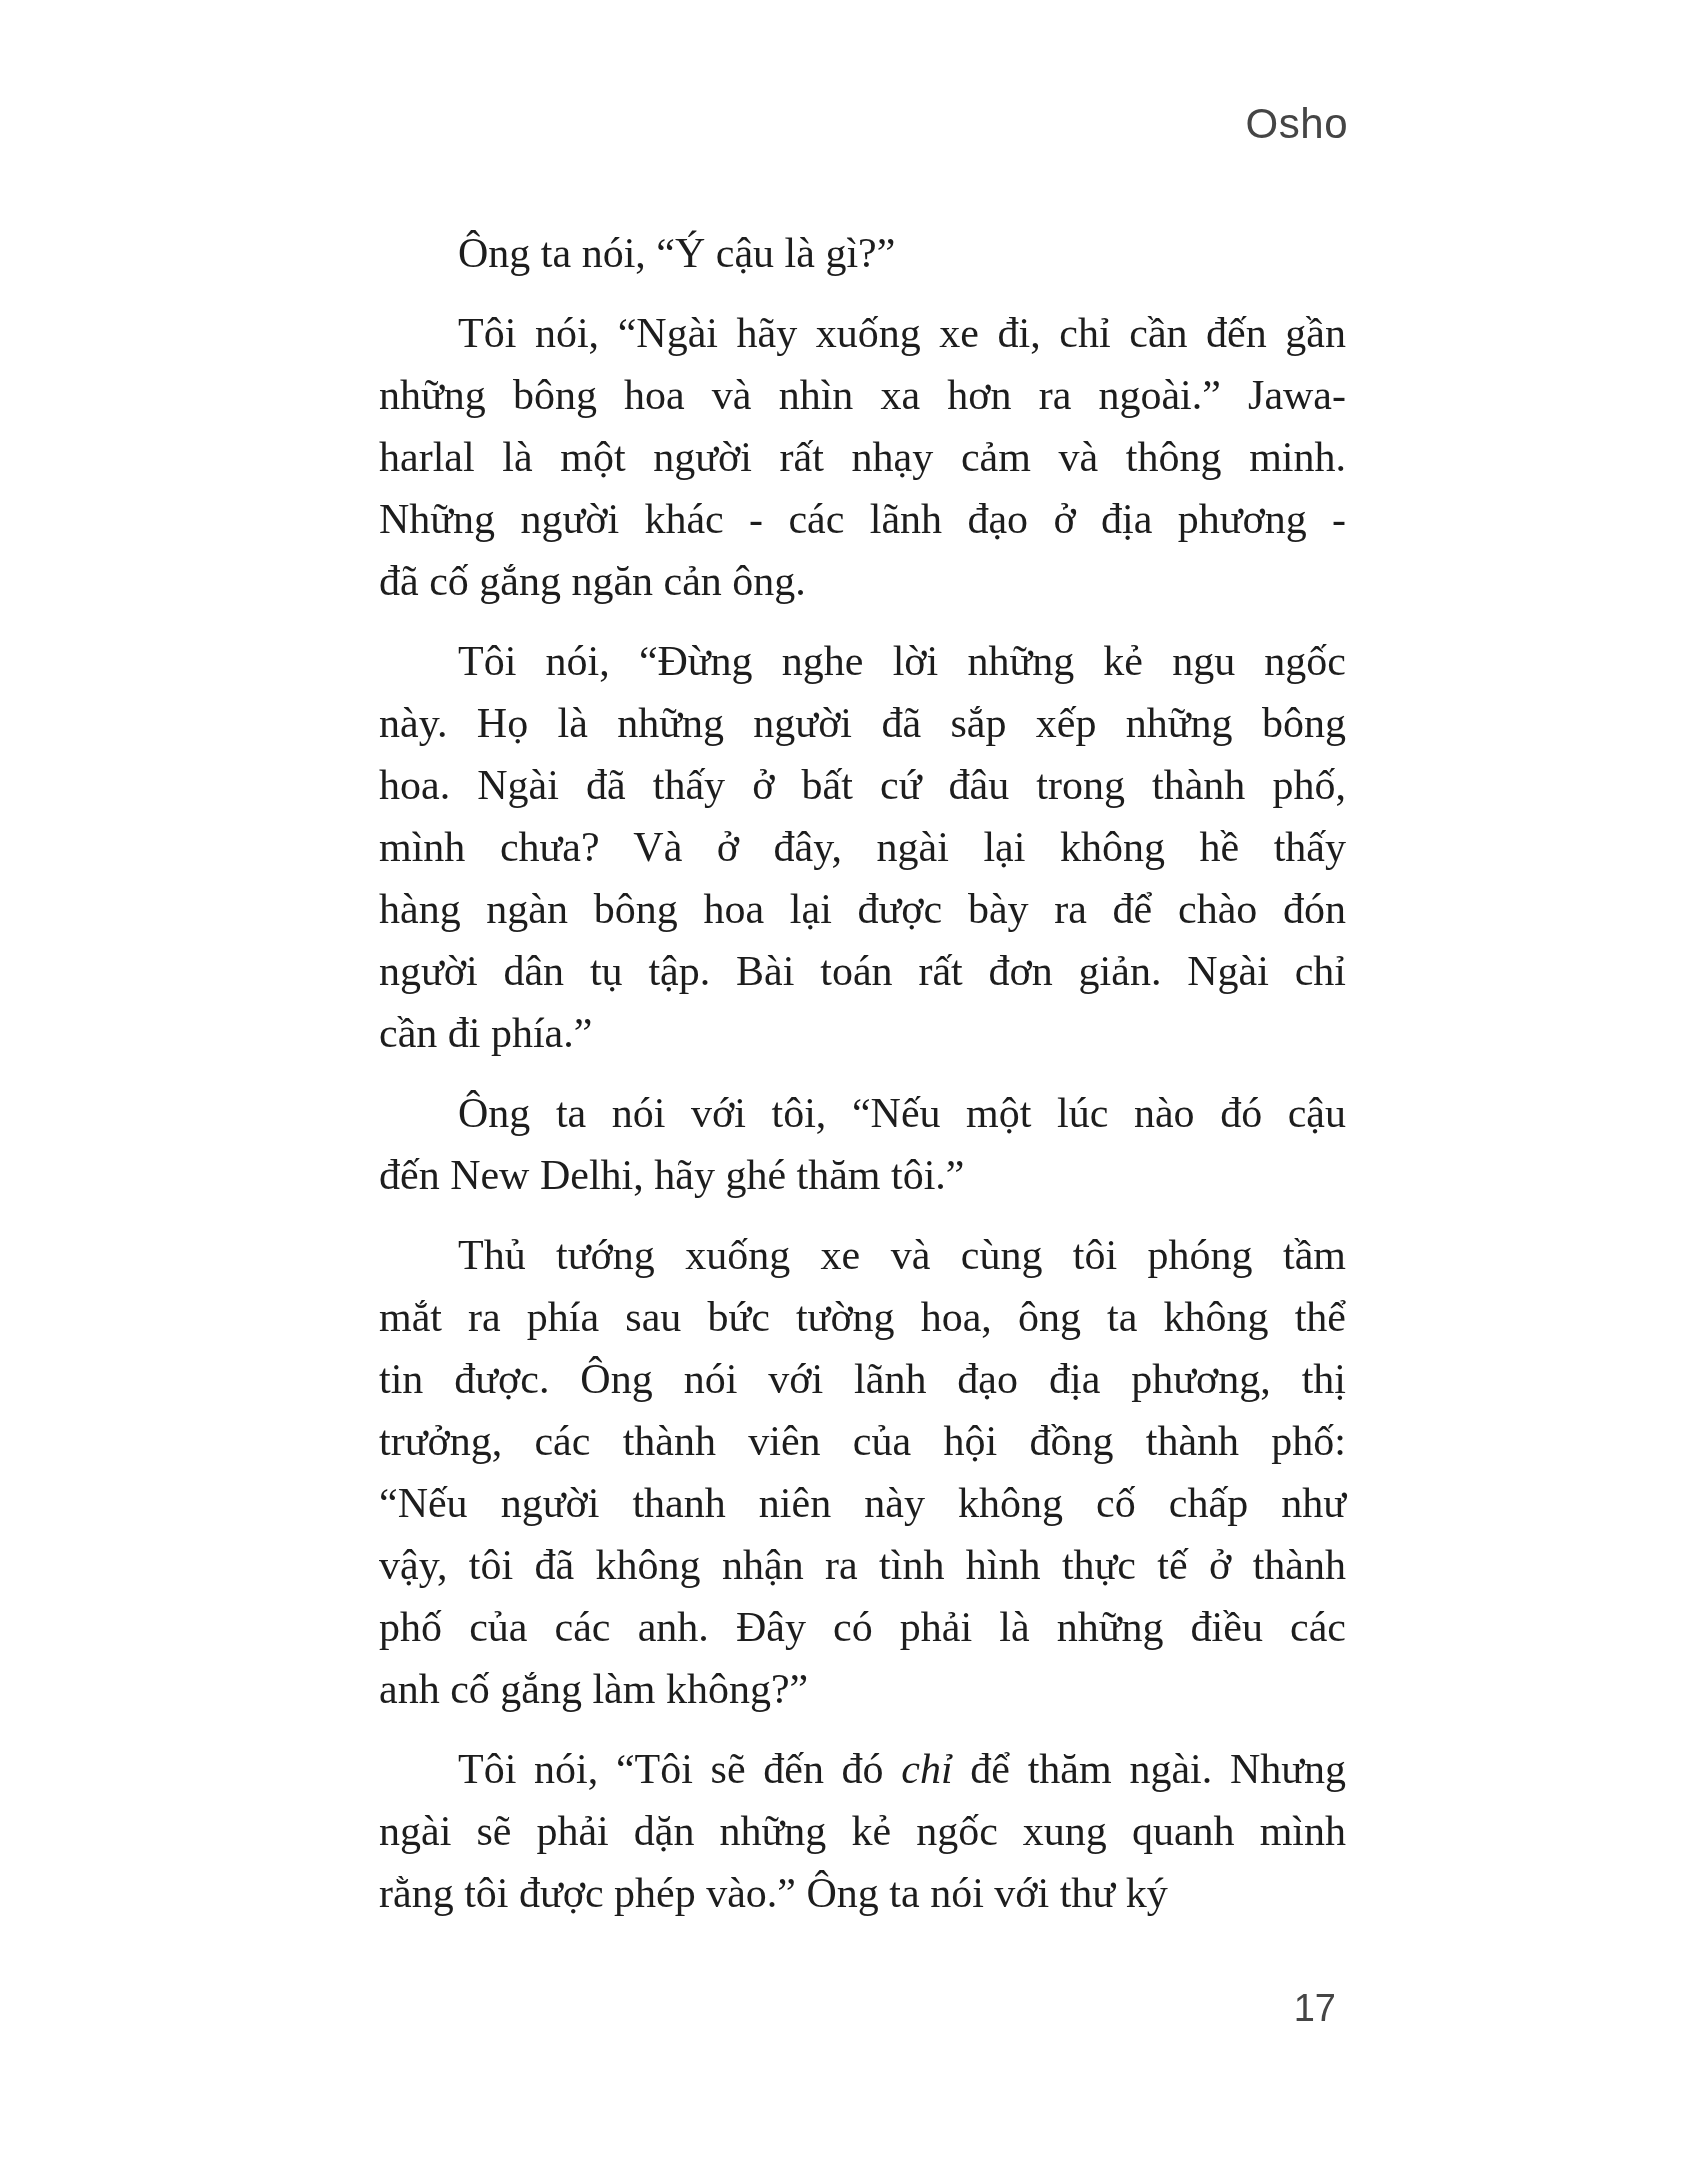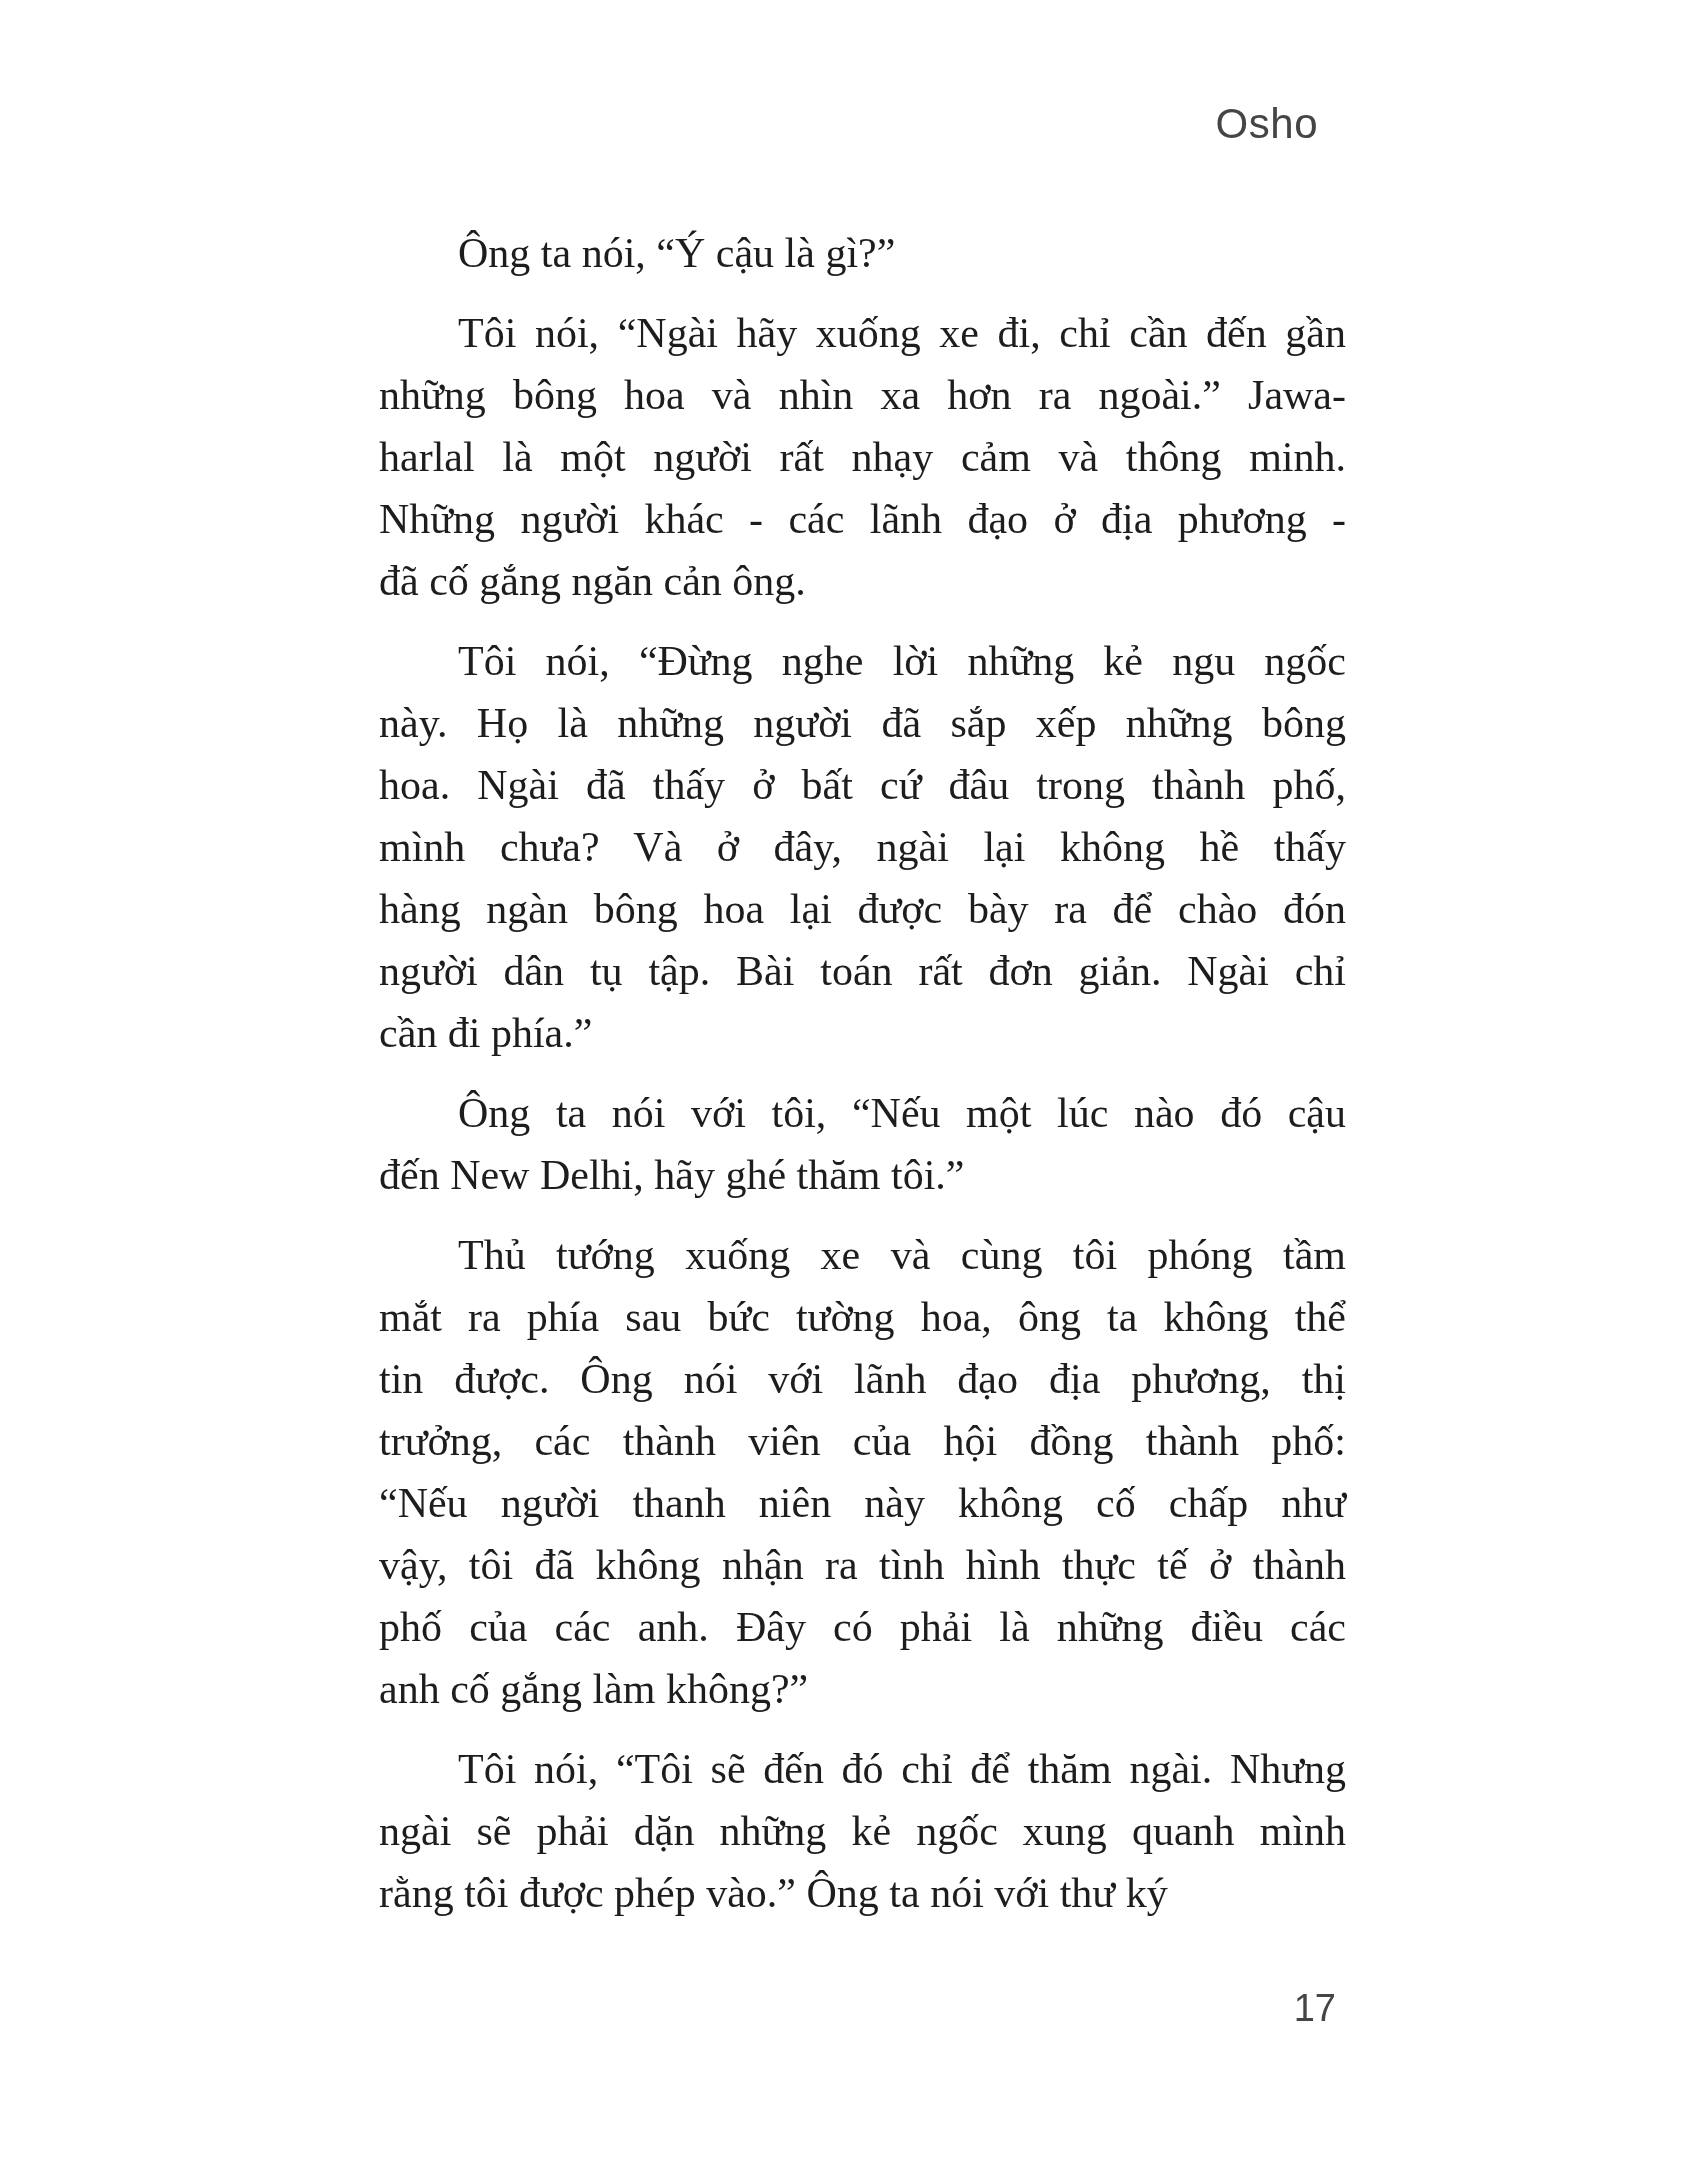--- a/index.html
+++ b/index.html
@@ -12,21 +12,21 @@
     width: 1683px;
     height: 2178px;
     background: #ffffff;
     overflow: hidden;
     font-family: "Liberation Serif", "DejaVu Serif", serif;
     color: #1d1d1d;
   }
   .running-header {
     position: absolute;
     top: 101px;
-    right: 365px;
+    right: 335px;
     font-family: "Liberation Sans", "DejaVu Sans", sans-serif;
     font-weight: 300;
     font-size: 42px;
     line-height: 46px;
     color: #454545;
     letter-spacing: 0.5px;
   }
   .text-block {
     position: absolute;
     left: 379px;
@@ -45,20 +45,21 @@
     text-align: justify;
     text-align-last: justify;
   }
   .line.first {
     text-indent: 79px;
   }
   .line.last {
     text-align-last: left;
   }
   .it {
+    font-style: italic;
   }
   .page-number {
     position: absolute;
     top: 1986px;
     right: 347px;
     font-family: "Liberation Sans", "DejaVu Sans", sans-serif;
     font-weight: 300;
     font-size: 38px;
     line-height: 44px;
     color: #454545;

